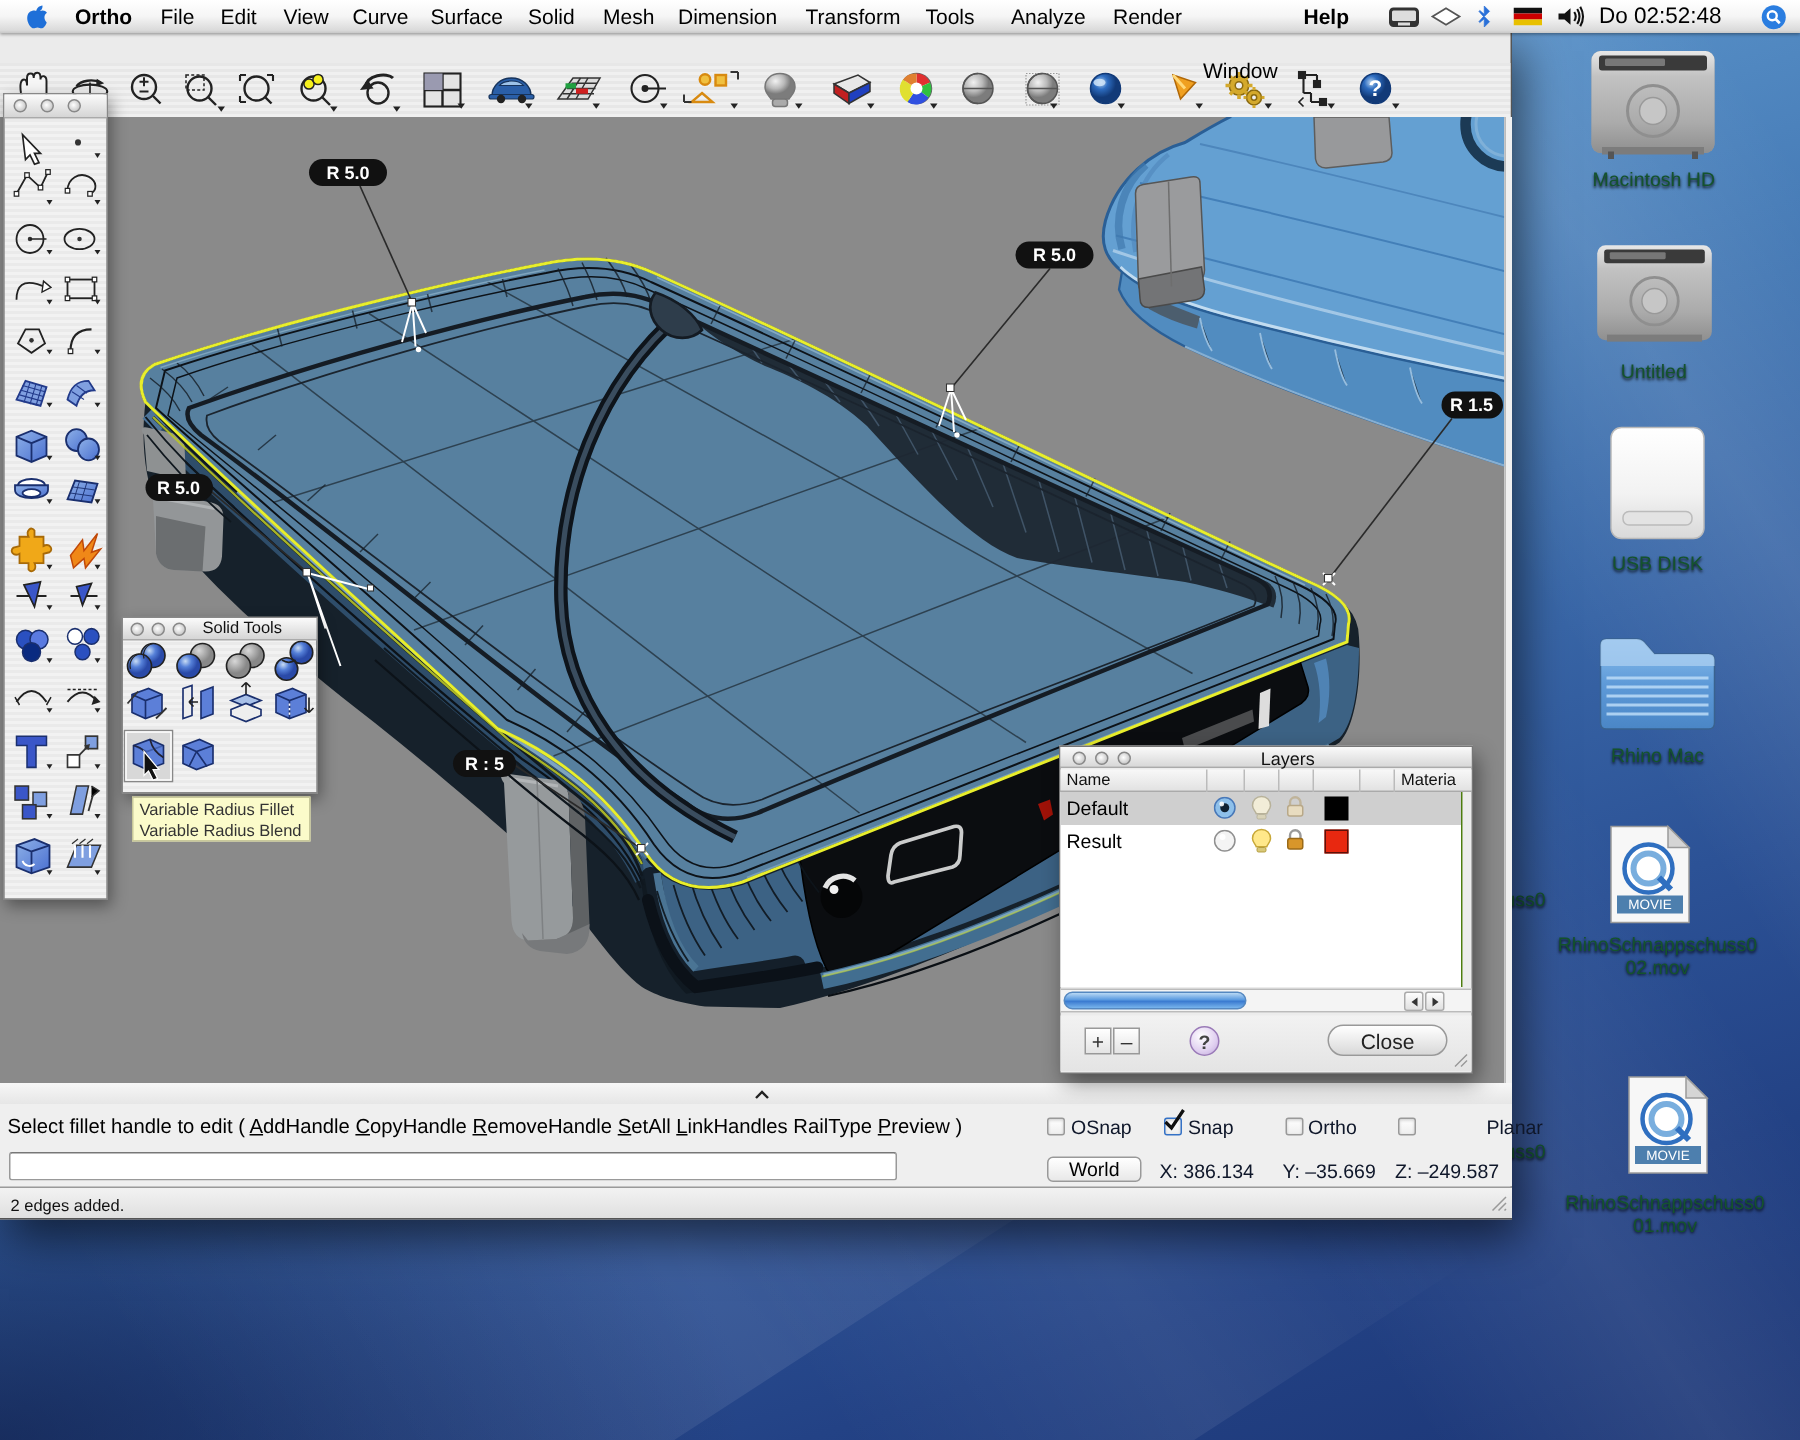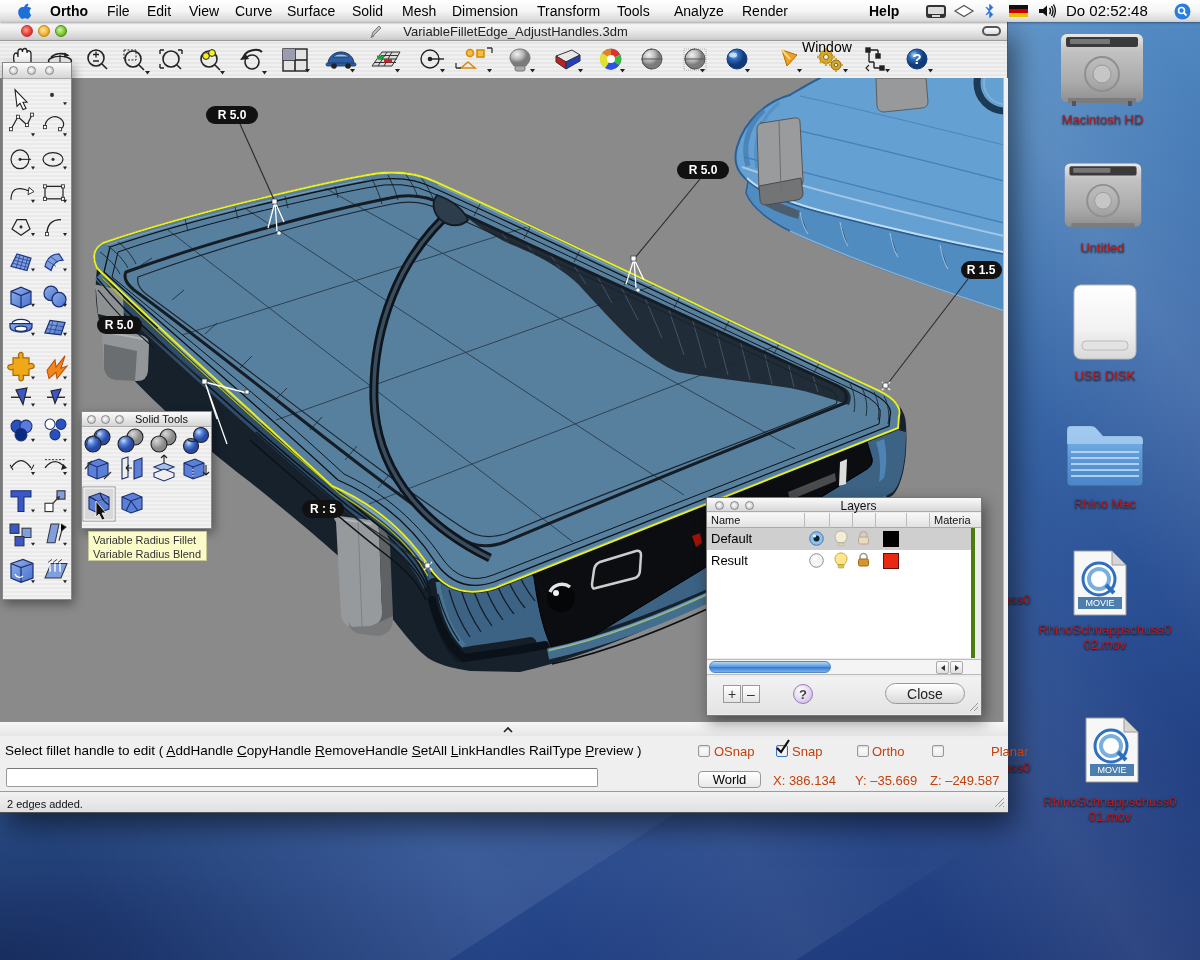--- a/index.html
+++ b/index.html
@@ -2,47 +2,47 @@
 <html><head><meta charset="utf-8">
 <style>
 html,body{margin:0;padding:0;width:1200px;height:960px;overflow:hidden;font-family:"Liberation Sans",sans-serif;}
 *{box-sizing:border-box;}
 #desk{position:absolute;left:0;top:0;width:1200px;height:960px;overflow:hidden;background:
  linear-gradient(162deg,#8fb8e2 0%,#6ba0d2 14%,#548cc4 28%,#4478b4 42%,#3865a6 56%,#2c5296 70%,#234285 84%,#1c3676 100%);}
 .streak{position:absolute;transform:rotate(-33deg);background:linear-gradient(90deg,rgba(255,255,255,0) 0%,rgba(255,255,255,.5) 50%,rgba(255,255,255,0) 100%);}
 #menubar{position:absolute;left:0;top:0;width:1200px;height:22px;background:linear-gradient(#ffffff,#f5f5f5 50%,#dadada 92%,#c8c8c8);box-shadow:0 1px 2px rgba(0,0,0,.35);z-index:50;}
 .mi{position:absolute;top:3px;font-size:14px;color:#000;}
 #clock{position:absolute;top:2px;left:1066px;font-size:15px;color:#000;}
-.icolab{position:absolute;color:#b91c1c;font-size:13px;text-align:center;text-shadow:0 1px 2px rgba(0,0,0,.9);z-index:5;}
+.icolab{position:absolute;color:#14532d;font-size:13px;text-align:center;text-shadow:0 1px 2px rgba(0,0,0,.9);z-index:5;}
 .dico{position:absolute;z-index:5;}
 #win{position:absolute;left:0;top:22px;width:1008px;height:791px;background:#ebebeb;box-shadow:6px 12px 28px rgba(0,0,0,.55);border-right:1px solid #555;border-bottom:1px solid #555;z-index:10;}
 #titlebar{position:absolute;left:0;top:0;width:100%;height:19px;background:linear-gradient(#fafafa,#ececec 45%,#d2d2d2 90%,#c6c6c6);border-bottom:1px solid #9a9a9a;}
 .tl{position:absolute;top:3px;width:12px;height:12px;border-radius:50%;}
 #title{position:absolute;left:12px;top:2px;width:100%;text-align:center;font-size:13px;color:#222;}
 #collapse{position:absolute;left:982px;top:4px;width:19px;height:10px;border:2px solid #555;border-radius:6px;background:linear-gradient(#fff,#ddd);}
 #toolbar{position:absolute;left:0;top:20px;width:100%;height:37px;background:repeating-linear-gradient(0deg,#f0f0f0 0 2px,#e7e7e7 2px 4px);border-bottom:1px solid #8a8a8a;}
 #vp{position:absolute;left:0;top:56px;width:1003px;height:644px;background:#8a8a8a;overflow:hidden;}
 #vpright{position:absolute;left:1003px;top:56px;width:5px;height:644px;background:#f0f0f0;border-left:1px solid #bbb;}
 #midstrip{position:absolute;left:0;top:700px;width:1008px;height:14px;background:linear-gradient(#f7f7f7,#e6e6e6);}
 #cmdarea{position:absolute;left:0;top:714px;width:1008px;height:55px;background:#efefef;}
 #prompt{position:absolute;left:5px;top:7px;font-size:13.5px;color:#000;}
 #cmdline{position:absolute;left:6px;top:32px;width:592px;height:19px;background:#fff;border:1px solid #999;border-top-color:#777;border-radius:2px;}
 #worldbtn{position:absolute;left:698px;top:35px;width:63px;height:17px;background:linear-gradient(#fff,#e8e8e8);border:1px solid #999;border-radius:4px;font-size:13px;text-align:center;line-height:16px;}
 #statusbar{position:absolute;left:0;top:769px;width:1008px;height:21px;background:linear-gradient(#f2f2f2,#e0e0e0);border-top:1px solid #9a9a9a;font-size:11px;color:#111;}
 .ck{position:absolute;width:12px;height:12px;background:linear-gradient(#fff,#eee);border:1px solid #999;border-radius:2px;box-shadow:inset 0 1px 2px rgba(0,0,0,.18);}
-.cklab{position:absolute;font-size:13px;color:#c2410c;}
+.cklab{position:absolute;font-size:13px;color:#0f172a;}
 #palette{position:absolute;left:2px;top:62px;width:70px;height:538px;background:repeating-linear-gradient(0deg,#f2f2f2 0 2px,#eaeaea 2px 4px);border:1px solid #888;box-shadow:2px 4px 10px rgba(0,0,0,.4);z-index:20;}
 .palttl{position:relative;width:100%;height:16px;background:linear-gradient(#fbfbfb,#d5d5d5);border-bottom:1px solid #aaa;}
 .pc{position:absolute;top:3px;width:9px;height:9px;border-radius:50%;background:radial-gradient(circle at 3px 3px,#fff,#ccc 70%,#999);border:1px solid #888;}
 #stools{position:absolute;left:81px;top:411px;width:131px;height:118px;background:repeating-linear-gradient(0deg,#f2f2f2 0 2px,#eaeaea 2px 4px);border:1px solid #888;box-shadow:2px 4px 10px rgba(0,0,0,.4);z-index:20;}
 #tooltip{position:absolute;left:88px;top:531px;width:119px;height:30px;background:#fbfbca;border:1px solid #c8c89a;font-size:11px;color:#333;padding:1px 0 0 4px;line-height:14px;z-index:21;}
 #layers{position:absolute;left:706px;top:497px;width:276px;height:219px;background:#ececec;border:1px solid #777;box-shadow:3px 6px 14px rgba(0,0,0,.45);z-index:20;}
 #lhdr{position:absolute;left:0;top:17px;width:274px;height:15px;background:linear-gradient(#f8f8f8,#e2e2e2);border-bottom:1px solid #aaa;font-size:11px;color:#111;}
 .lv{position:absolute;top:0;width:1px;height:15px;background:#bbb;}
-#lrows{position:absolute;left:0;top:30px;width:268px;height:130px;background:#fff;border-right:4px solid #4d7c0f;}
+#lrows{position:absolute;left:0;top:30px;width:268px;height:130px;background:#fff;border-right:1px solid #4d7c0f;}
 .lrow{position:relative;width:100%;height:22px;}
 #lscroll{position:absolute;left:0;top:161px;width:274px;height:16px;background:#f4f4f4;border-top:1px solid #bbb;border-bottom:1px solid #bbb;}
 #lthumb{position:absolute;left:2px;top:1px;width:122px;height:12px;border-radius:7px;background:linear-gradient(#b8d8f4,#5a9ae0 45%,#3a7ad0 55%,#78b4ec);border:1px solid #5588c0;}
 .lsbtn{position:absolute;top:1px;width:13px;height:13px;border:1px solid #aaa;background:linear-gradient(#fdfdfd,#e0e0e0);border-radius:2px;}.lsbtn svg{position:absolute;left:2px;top:2px;display:block;}
 #lbottom{position:absolute;left:0;top:179px;width:274px;height:37px;background:linear-gradient(#f2f2f2,#e4e4e4);}
 .pmbtn{position:absolute;top:8px;width:18px;height:18px;background:linear-gradient(#fff,#e4e4e4);border:1px solid #999;font-size:14px;text-align:center;line-height:17px;color:#333;}
 #helpbtn{position:absolute;left:86px;top:7px;width:20px;height:20px;border-radius:50%;background:radial-gradient(circle at 7px 6px,#fff,#e0d0f0 60%,#c0a8dc);border:1px solid #9a7ab8;font-size:13px;font-weight:bold;text-align:center;line-height:19px;color:#444;}
 #closebtn{position:absolute;left:178px;top:6px;width:80px;height:21px;border-radius:11px;background:linear-gradient(#fff,#ececec 50%,#d8d8d8);border:1px solid #999;font-size:14px;text-align:center;line-height:20px;color:#222;}
 
 
@@ -197,31 +197,20 @@
  </svg>
  <div id="clock">Do 02:52:48</div>
  <svg style="position:absolute;left:1174px;top:3px;" width="17" height="17" viewBox="0 0 17 17">
   <circle cx="8.5" cy="8.5" r="8" fill="#2a7de0"></circle>
   <circle cx="7.5" cy="7.5" r="3" fill="none" stroke="#fff" stroke-width="1.6"></circle>
   <line x1="9.7" y1="9.7" x2="12.5" y2="12.5" stroke="#fff" stroke-width="1.8"></line>
  </svg>
 </div>
 
 <div id="win">
- <div id="titlebar">
-  <div class="tl" style="left:21px;background:radial-gradient(circle at 4px 4px,#ff9a8a,#e33a2e 60%,#9c1b10);border:1px solid #b34;"></div>
-  <div class="tl" style="left:38px;background:radial-gradient(circle at 4px 4px,#ffe9a8,#f5ad2e 60%,#b97a10);border:1px solid #b80;"></div>
-  <div class="tl" style="left:55px;background:radial-gradient(circle at 4px 4px,#d2f5a8,#6fc32e 60%,#3d8a10);border:1px solid #581;"></div>
-  <svg style="position:absolute;left:368px;top:2px;" width="15" height="16" viewBox="0 0 15 16">
-   <path d="M3 14 L5 8 L11 2 L13 4 L7 10 Z" fill="#bbb" stroke="#666" stroke-width=".8"></path>
-   <path d="M3 14 L4.2 10.5 L6.5 12.5 Z" fill="#888"></path>
-  </svg>
-  <div id="title">VariableFilletEdge_AdjustHandles.3dm</div>
-  <div id="collapse"></div>
- </div>
  <div id="toolbar">
  <svg width="1008" height="37" viewBox="0 0 1008 37" style="position:absolute;left:0;top:0;">
   <defs>
    <radialGradient id="sphg" cx=".35" cy=".3">
             <stop offset="0" stop-color="#f2f2f2"></stop>
             <stop offset=".6" stop-color="#b9b9b9"></stop>
             <stop offset="1" stop-color="#7c7c7c"></stop>
           </radialGradient>
    <radialGradient id="bsph" cx=".35" cy=".3">
             <stop offset="0" stop-color="#b8d4f0"></stop>

